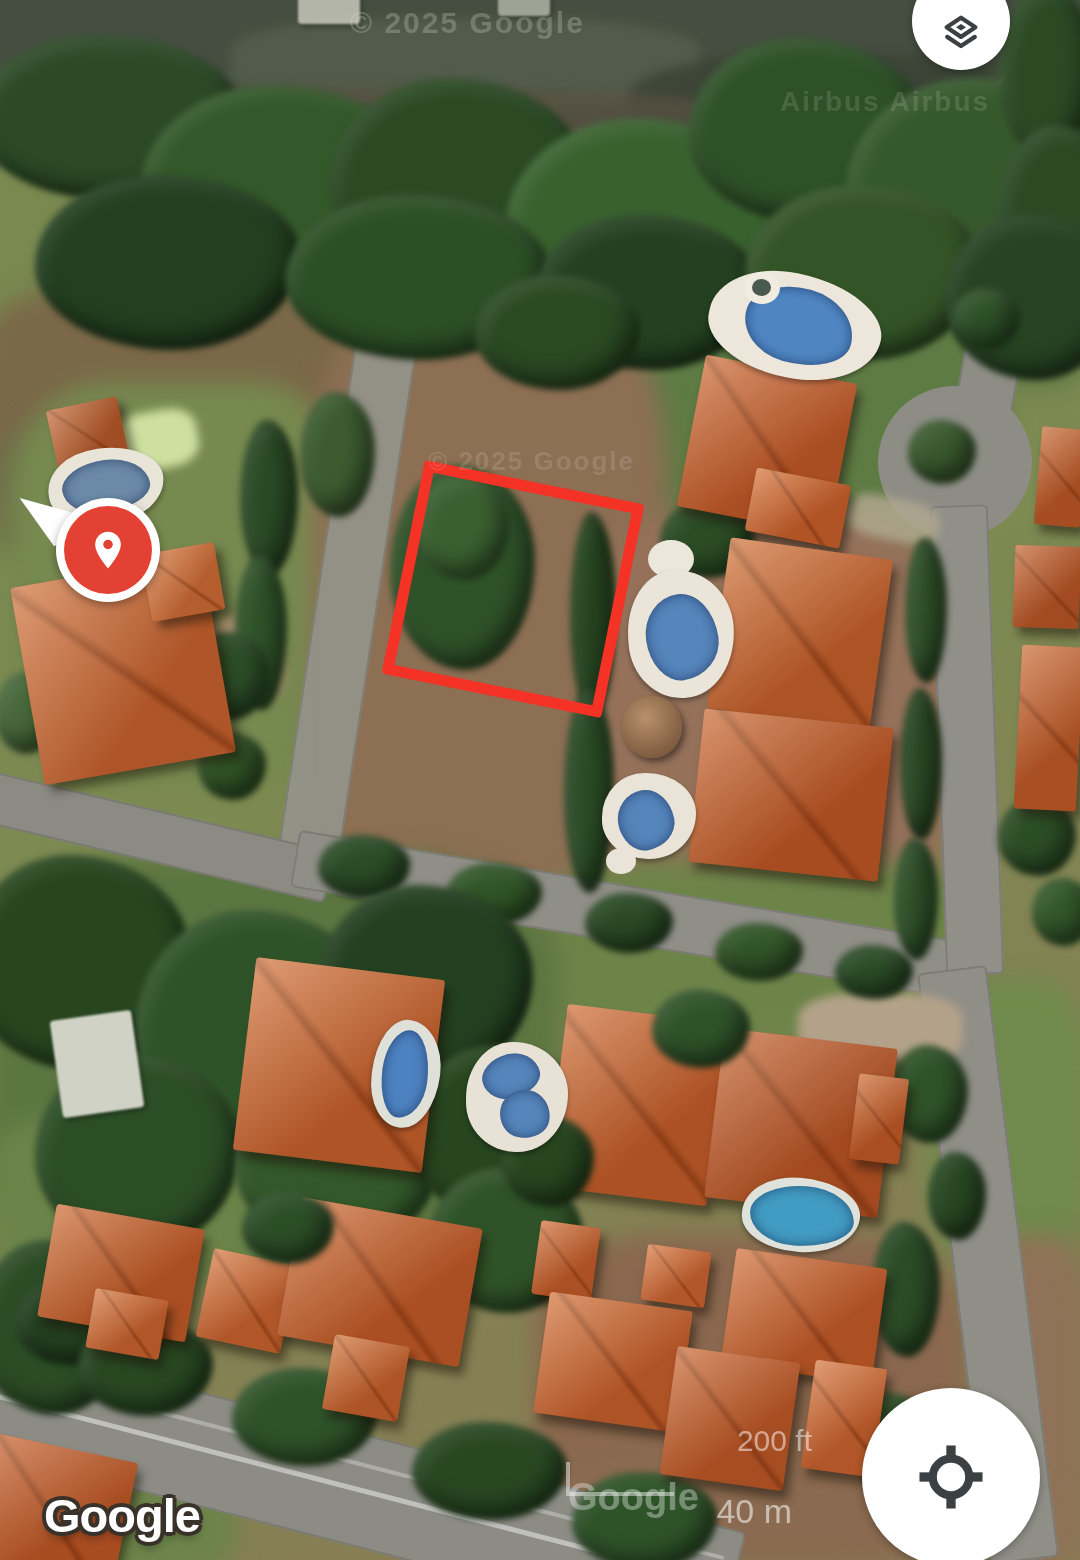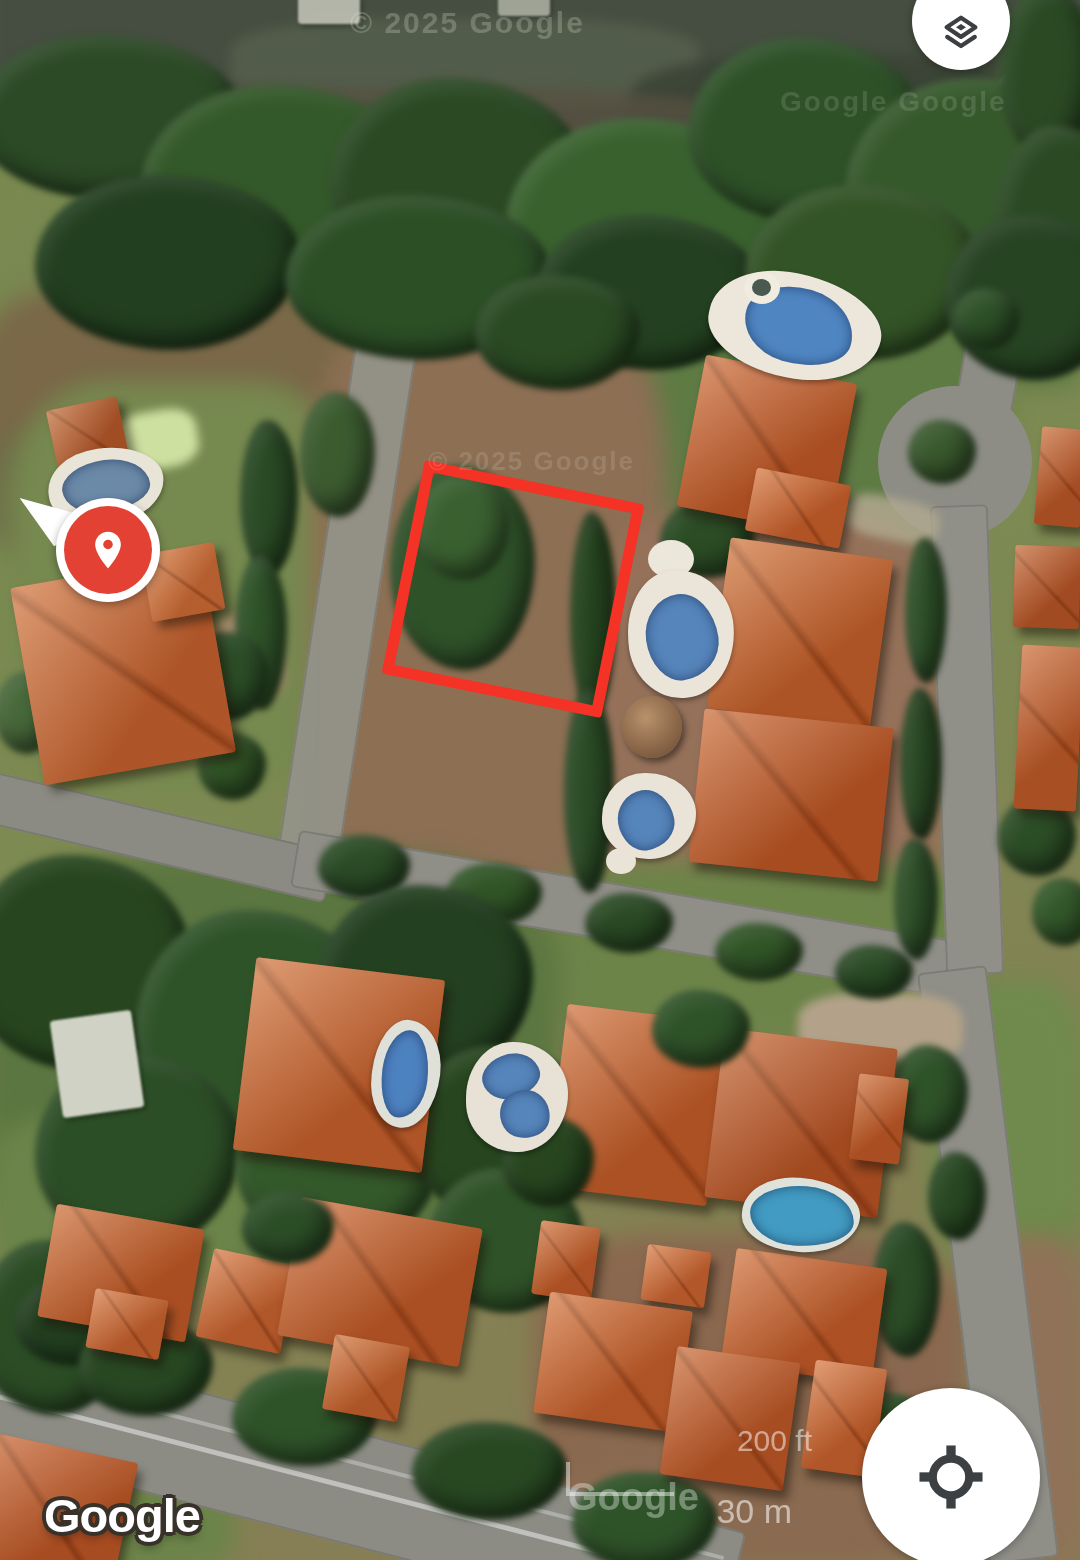--- a/index.html
+++ b/index.html
@@ -199,21 +199,21 @@
       <div class="f pool" style="left: 382px; top: 1030px; width: 46px; height: 88px; background: rgb(77, 130, 192); transform: rotate(7deg);"></div>
       <div class="f deck" style="left: 466px; top: 1042px; width: 102px; height: 110px; background: rgb(231, 226, 213);"></div>
       <div class="f pool" style="left: 482px; top: 1054px; width: 58px; height: 44px; background: rgb(85, 133, 187); transform: rotate(-15deg);"></div>
       <div class="f pool" style="left: 500px; top: 1090px; width: 50px; height: 48px; background: rgb(85, 133, 187); transform: rotate(10deg);"></div>
       <div class="f deck" style="left: 742px; top: 1178px; width: 118px; height: 74px; background: rgb(223, 226, 218); transform: rotate(4deg);"></div>
       <div class="f pool" style="left: 750px; top: 1186px; width: 104px; height: 60px; background: rgb(66, 155, 194); transform: rotate(4deg);"></div>
       <div class="f hut" style="left: 622px; top: 696px; width: 60px; height: 62px;"></div>
     </div>
 
   <div class="ovl" id="wm-top">© 2025 Google</div>
-  <div class="ovl" id="wm-imagery">Google  Google</div>
+  <div class="ovl" id="wm-imagery">Airbus  Airbus</div>
   <div class="ovl" id="wm-mid">© 2025 Google</div>
 
   <div class="ovl" id="red-rect"></div>
 
   <div class="ovl" id="pin">
     <div id="pin-tail"></div>
     <div id="pin-circle">
       <div id="pin-inner">
         <svg width="44" height="44" viewBox="0 0 24 24">
           <path d="M12 2c-3.9 0-7 3.1-7 7 0 5.3 7 13 7 13s7-7.7 7-13c0-3.9-3.1-7-7-7z" fill="#ffffff"></path>
@@ -238,17 +238,17 @@
       <line x1="12" y1="17.6" x2="12" y2="20.8" stroke="var(--icon-dark,#3c4043)" stroke-width="2.6"></line>
       <line x1="3.2" y1="12" x2="6.4" y2="12" stroke="var(--icon-dark,#3c4043)" stroke-width="2.6"></line>
       <line x1="17.6" y1="12" x2="20.8" y2="12" stroke="var(--icon-dark,#3c4043)" stroke-width="2.6"></line>
     </svg>
   </button>
 
   <div class="ovl" id="scale">
     <span id="scale-imperial">200 ft</span>
     <div id="scale-bar"></div>
     <span id="scale-ghost-logo">Google</span>
-    <span id="scale-metric">30 m</span>
+    <span id="scale-metric">40 m</span>
   </div>
 
   <div class="ovl" id="google-logo">Google</div>
 </div>
 
 </body></html>

